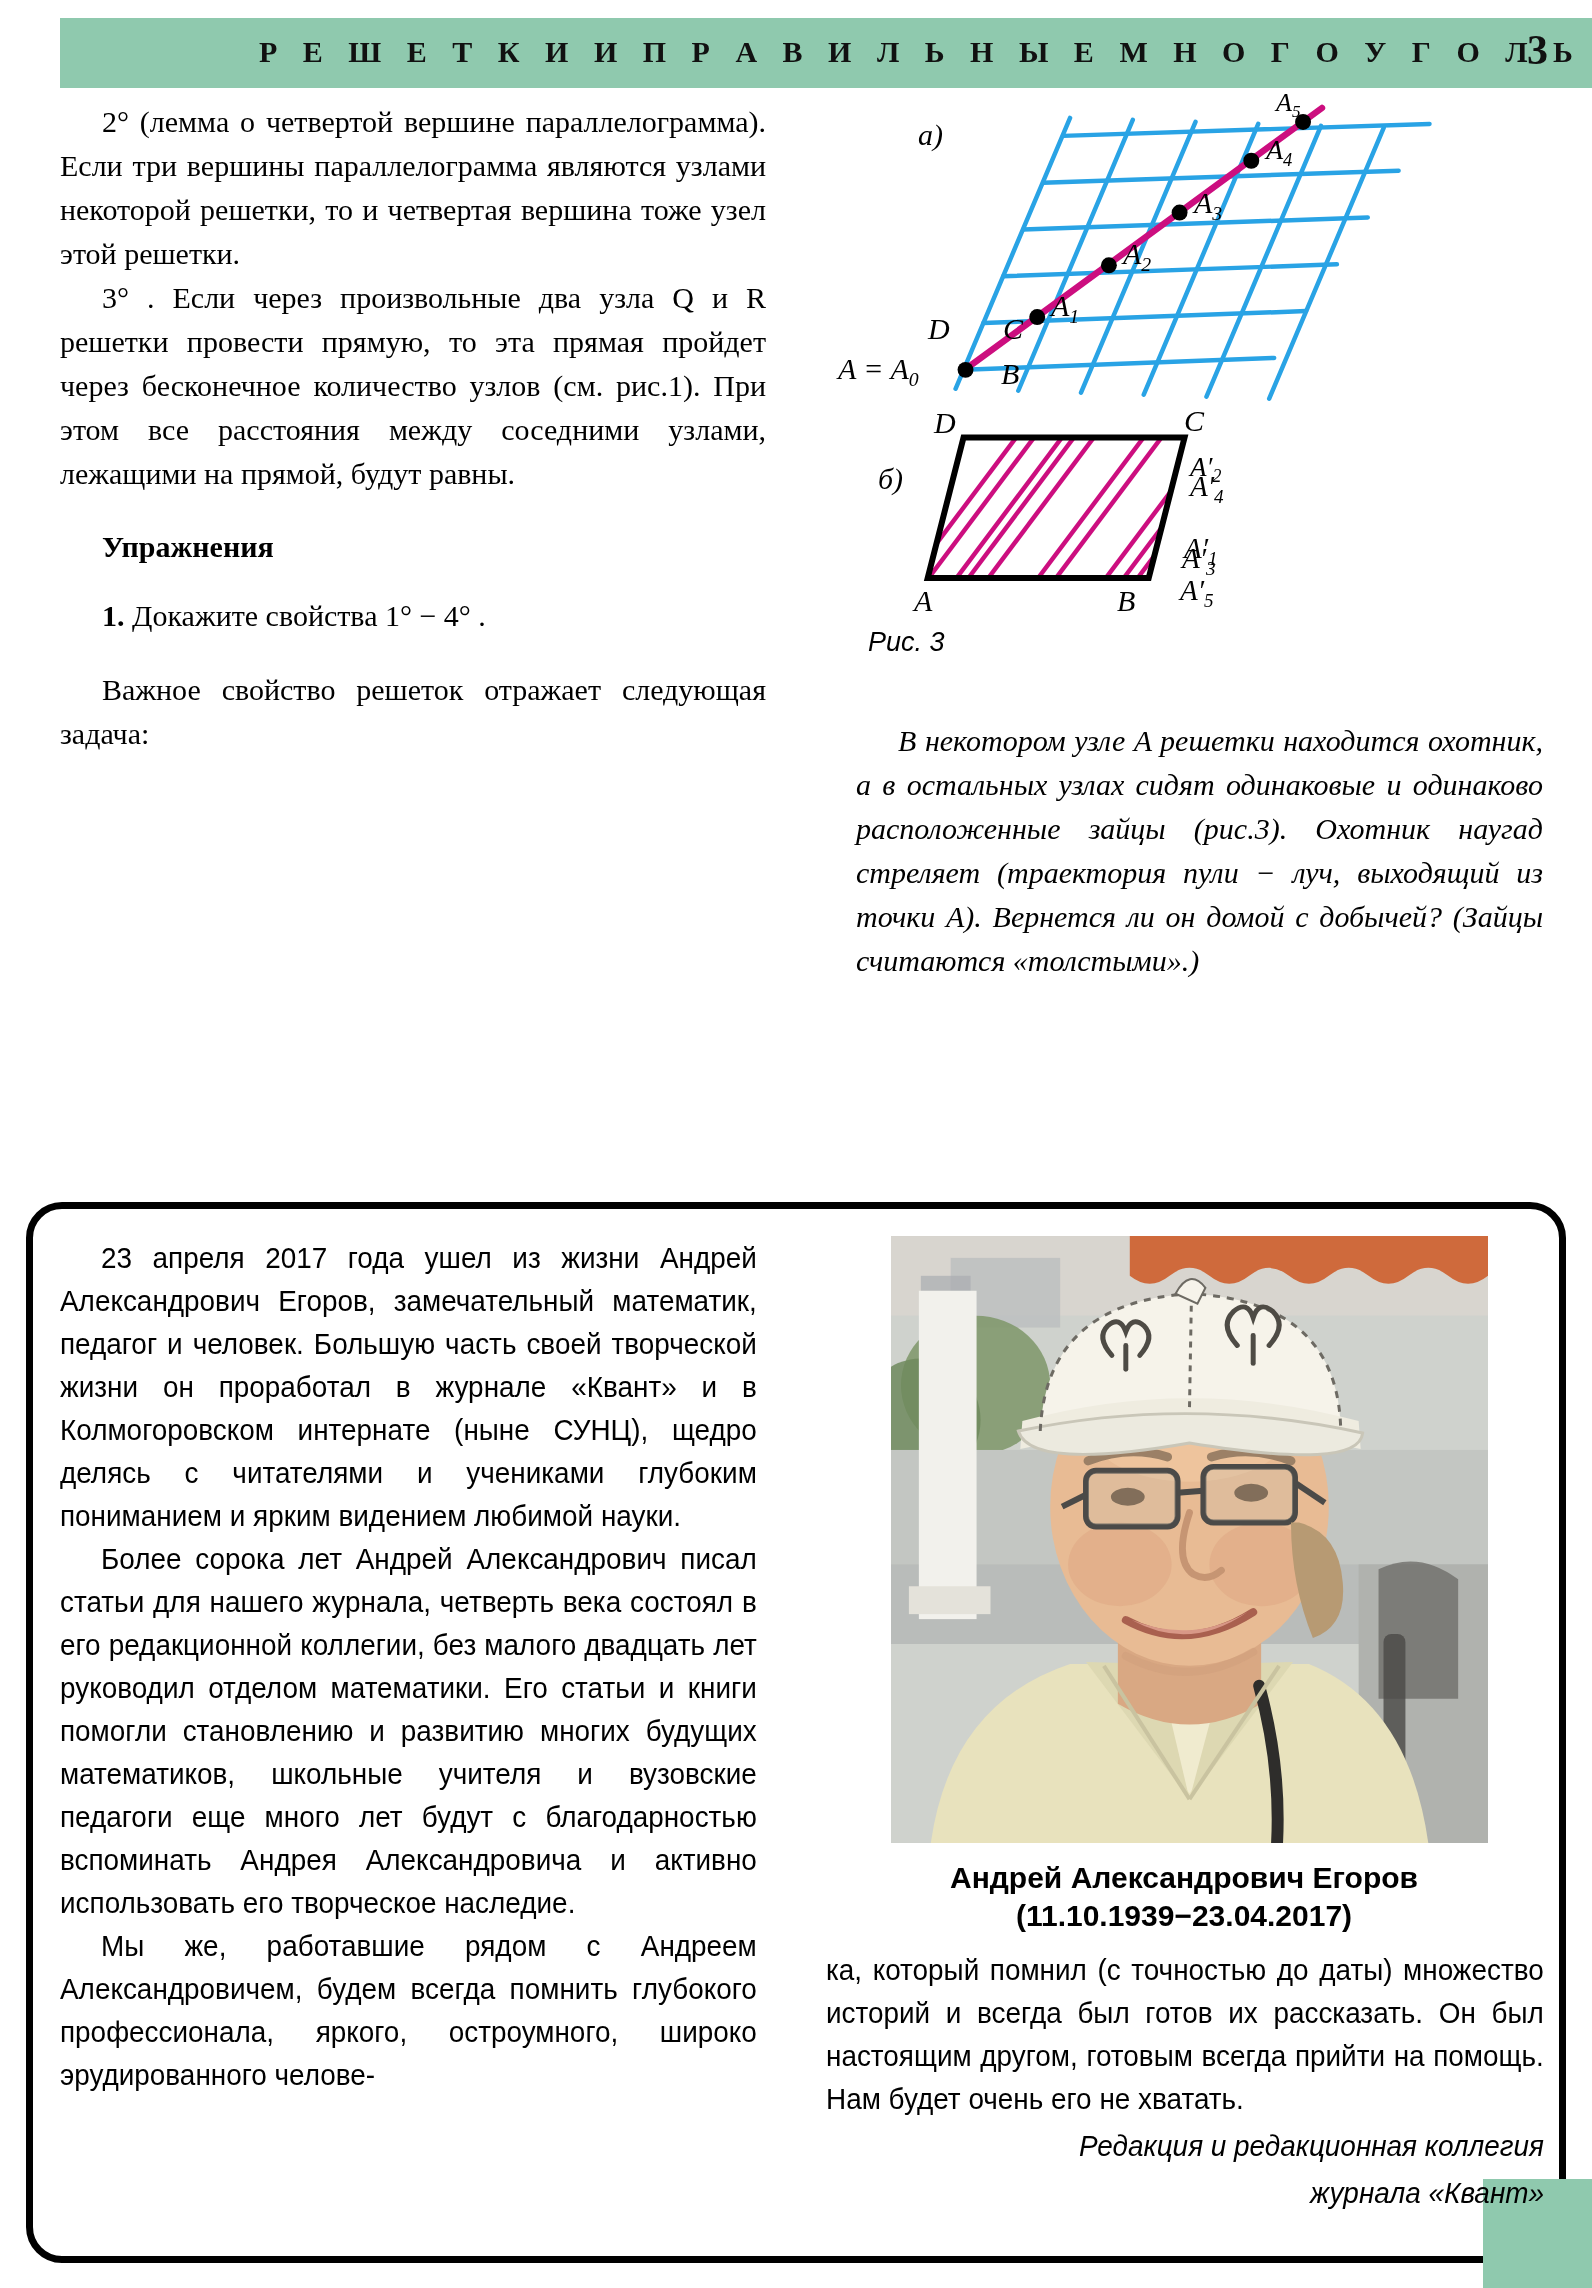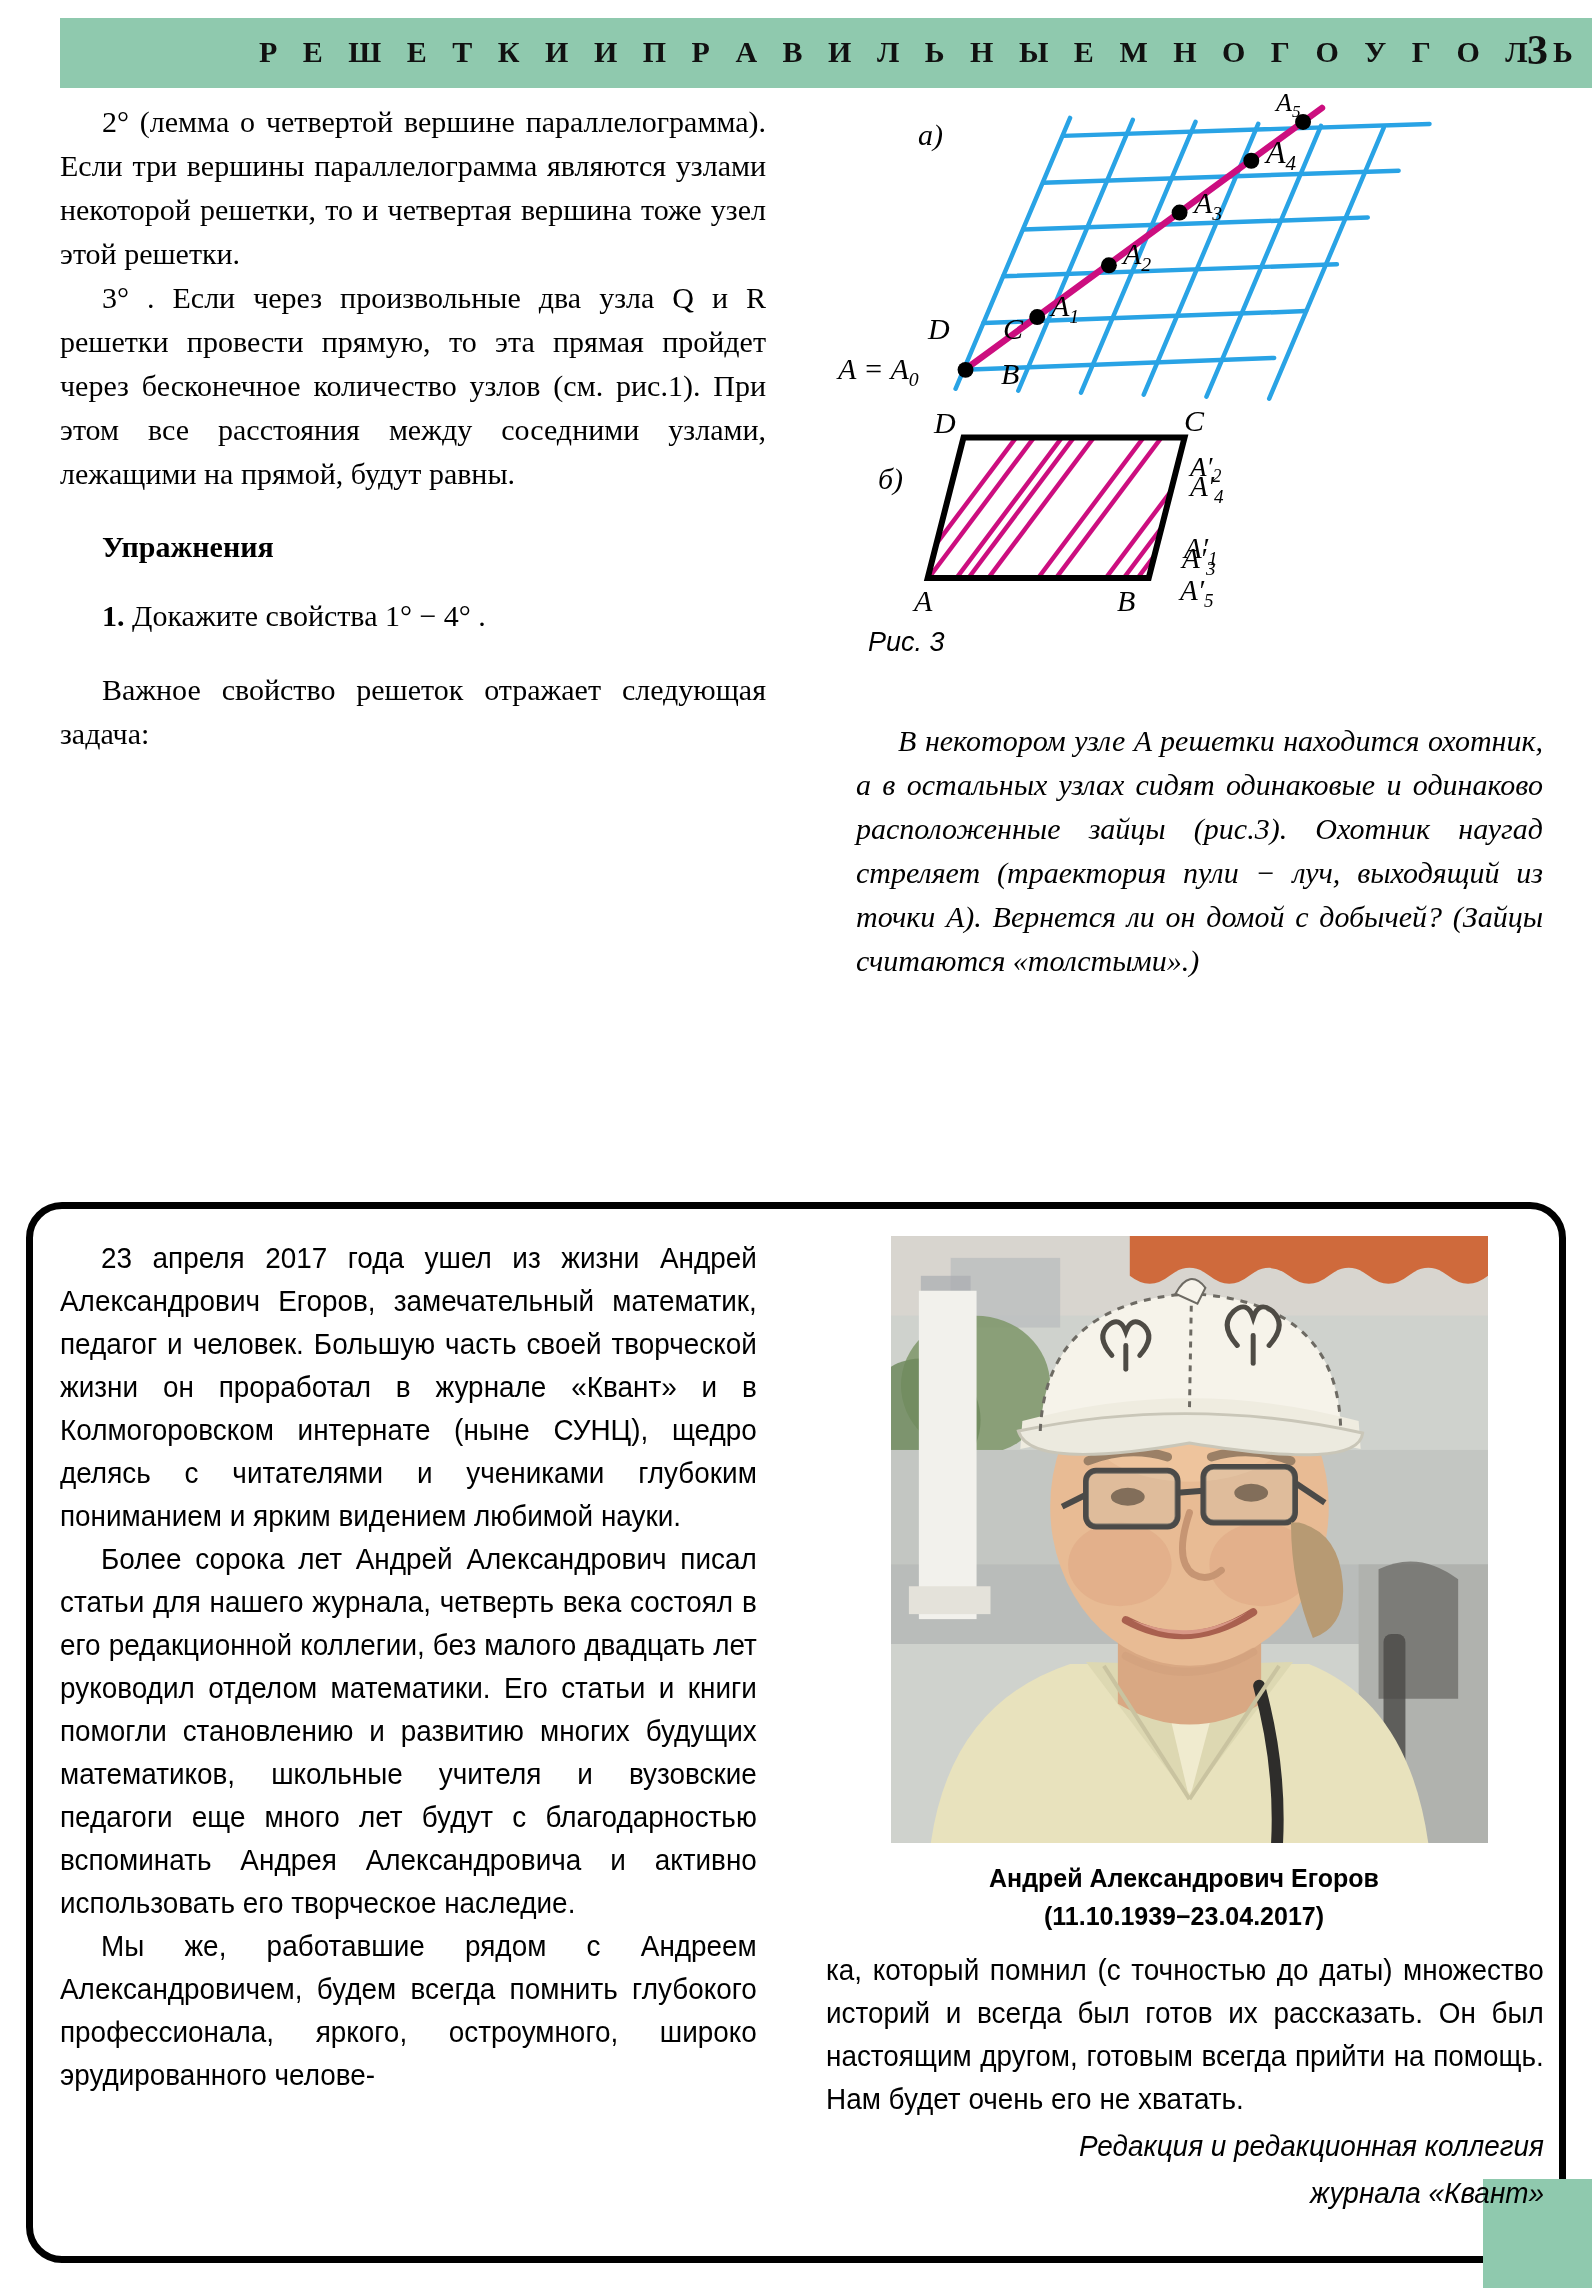--- a/index.html
+++ b/index.html
@@ -168,21 +168,21 @@
     background: #c9c9c4;
   }
   .photo-caption {
     position: absolute;
     left: 826px;
     top: 1859px;
     width: 716px;
     text-align: center;
     font-family: "Liberation Sans Narrow", "Liberation Sans", "DejaVu Sans", sans-serif;
     font-weight: 700;
-    font-size: 25px;
+    font-size: 30px;
     line-height: 38px;
   }
   .mem-right-body {
     position: absolute;
     left: 826px;
     top: 1948px;
     width: 718px;
   }
   .signature {
     font-family: "Liberation Sans Narrow", "Liberation Sans", "DejaVu Sans", sans-serif;
@@ -282,21 +282,21 @@
 
       <div style="position:absolute; left:-18px; top:252px; font-style:italic; font-size:30px; white-space:nowrap;"><span>A  =  A</span><sub>0</sub></div>
 
       <div style="position:absolute; left:72px; top:212px; font-style:italic; font-size:30px;">D</div>
       <div style="position:absolute; left:147px; top:212px; font-style:italic; font-size:30px;">C</div>
       <div style="position:absolute; left:145px; top:257px; font-style:italic; font-size:30px;">B</div>
 
       <div style="position:absolute; left:195px; top:189px; font-style:italic; font-size:30px;"><span>A</span><sub>1</sub></div>
       <div style="position:absolute; left:267px; top:137px; font-style:italic; font-size:30px;"><span>A</span><sub>2</sub></div>
       <div style="position:absolute; left:338px; top:86px; font-style:italic; font-size:30px;"><span>A</span><sub>3</sub></div>
-      <div style="position:absolute; left:410px; top:34px; font-style:italic; font-size:32px;"><span>A</span><sub>4</sub></div>
+      <div style="position:absolute; left:410px; top:34px; font-style:italic; font-size:28px;"><span>A</span><sub>4</sub></div>
       <div style="position:absolute; left:420px; top:-12px; font-style:italic; font-size:26px;"><span>A</span><sub>5</sub></div>
 
       <div style="position:absolute; left:22px; top:362px; font-style:italic; font-size:30px;">б)</div>
 
       <div style="position:absolute; left:58px; top:484px; font-style:italic; font-size:30px;">A</div>
       <div style="position:absolute; left:261px; top:484px; font-style:italic; font-size:30px;">B</div>
       <div style="position:absolute; left:328px; top:304px; font-style:italic; font-size:30px;">C</div>
       <div style="position:absolute; left:78px; top:306px; font-style:italic; font-size:30px;">D</div>
 
       <div style="position:absolute; left:334px; top:352px; font-style:italic; font-size:27px;"><span>A′</span><sub>2</sub></div>

